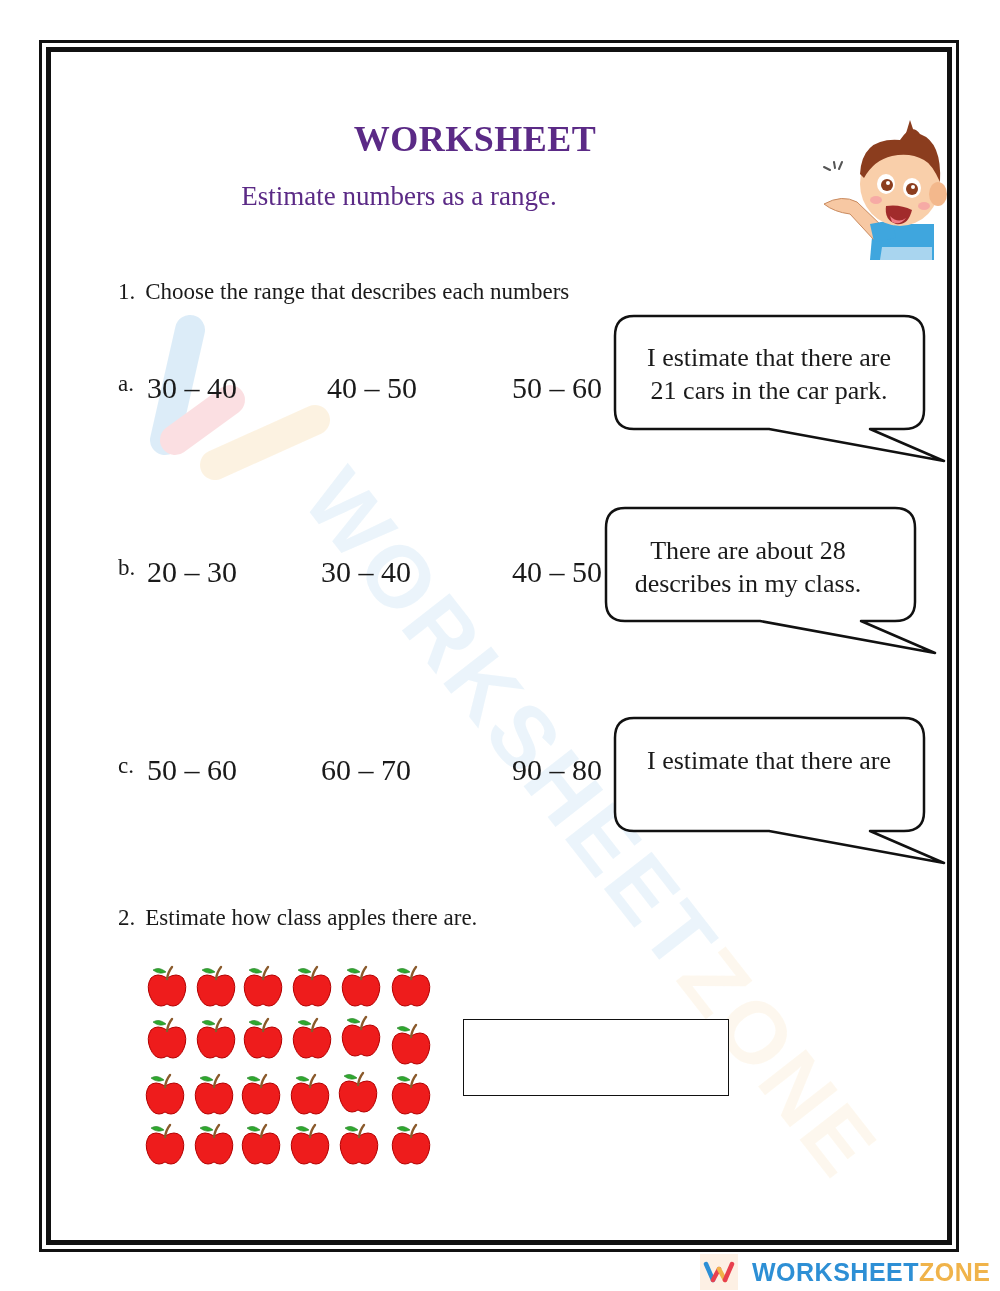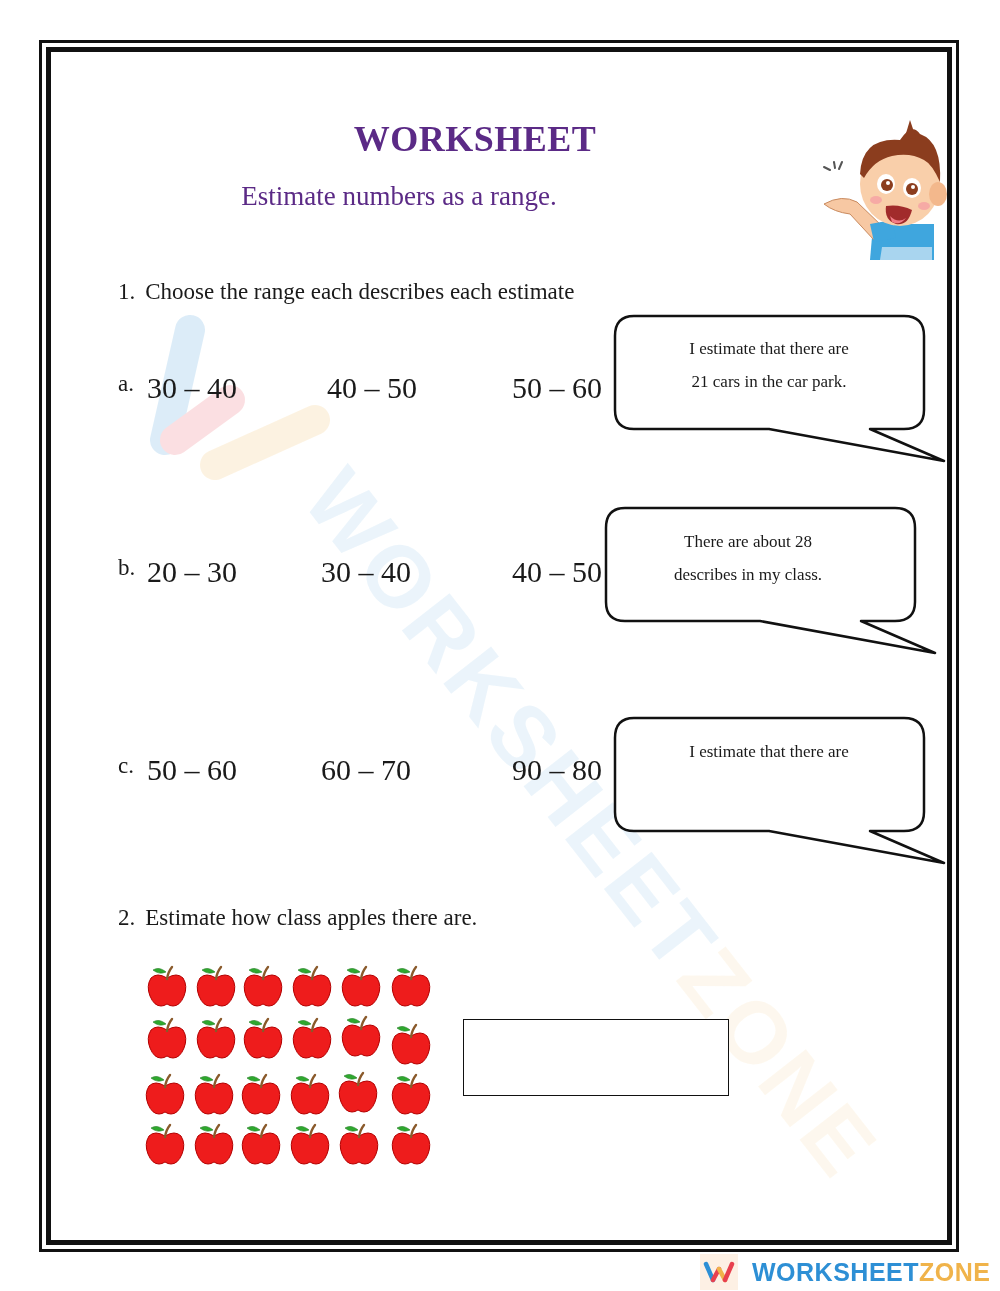--- a/index.html
+++ b/index.html
@@ -26,22 +26,22 @@
     .q-heading .num { margin-right: 10px; }
 
     .opt { position: absolute; font-family: "Liberation Serif", serif; font-size: 30px;
            color: #1a1a1a; white-space: nowrap; cursor: pointer; }
     .opt-letter { position: absolute; font-family: "Liberation Serif", serif; font-size: 23px;
                   color: #1a1a1a; }
 
     .bubble { position: absolute; }
     .bubble svg { position: absolute; left: 0; top: 0; overflow: visible; }
     .bubble-text { position: absolute; left: 0; width: 100%; text-align: center;
-                   font-family: "Liberation Serif", serif; font-size: 17px; line-height: 33px;
-                   color: #1a1a1a; }
+                   font-family: "Liberation Serif", serif; font-size: 26px; line-height: 33px;
+                   color: #1a1a1a; margin-top: 9px; }
 
     .apples { position: absolute; left: 143px; top: 962px; width: 290px; height: 208px; }
     .apple { position: absolute; width: 40px; height: 44px; }
 
     .answer-box { position: absolute; left: 463px; top: 1019px; width: 266px; height: 77px;
                   border: 1.5px solid #111; box-sizing: border-box; background: #fff;
                   font-family: "Liberation Serif", serif; font-size: 24px; outline: none; }
 
     .brand { position: absolute; left: 700px; top: 1254px; height: 36px; display: flex;
              align-items: center; }
@@ -97,21 +97,21 @@
   <circle cx="101" cy="75" r="2" fill="#fff"></circle>
 
   <ellipse cx="64" cy="88" rx="6" ry="4" fill="#f59aa2" opacity="0.7"></ellipse>
   <ellipse cx="112" cy="94" rx="6" ry="4" fill="#f59aa2" opacity="0.7"></ellipse>
 
   <path d="M74 94 Q88 92 100 98 Q96 114 84 112 Q72 108 74 94 Z" fill="#a12b2b"></path>
   <path d="M78 104 Q86 112 94 106 Q88 114 80 110 Z" fill="#f07c86"></path>
 </svg>
 
 <div class="q-heading" style="top:279px;">
-  <span class="num">1.</span><span>Choose the range each describes each estimate</span>
+  <span class="num">1.</span><span>Choose the range that describes each numbers</span>
 </div>
 
 <div class="opt-letter" style="left:118px; top:371px;">a.</div>
 <div class="opt" style="left:147px; top:371px;">30 – 40</div>
 <div class="opt" style="left:327px; top:371px;">40 – 50</div>
 <div class="opt" style="left:512px; top:371px;">50 – 60</div>
 
 <div class="bubble" style="left:614px; top:315px; width:332px; height:148px;">
   <svg width="332" height="148">
     <path d="M20 1 H290 Q310 1 310 21 V95 Q310 114 290 114 H256 L330 146 L155 114 H20 Q1 114 1 95 V21 Q1 1 20 1 Z" fill="#fff" stroke="#111" stroke-width="2.5" stroke-linejoin="round"></path>

